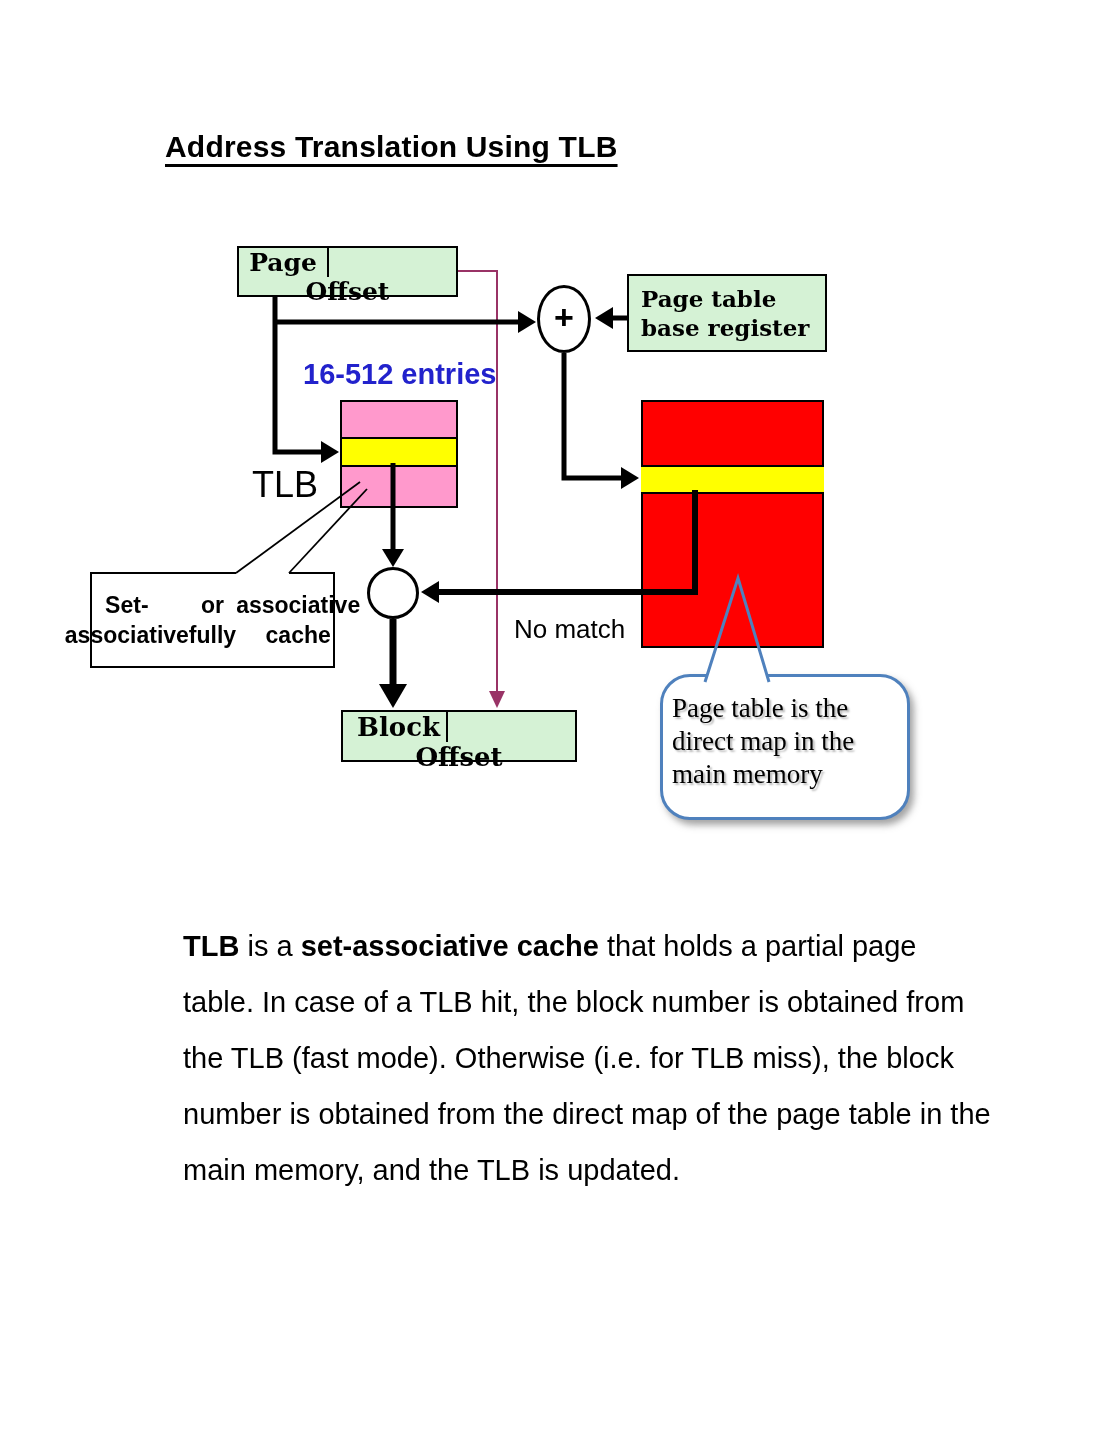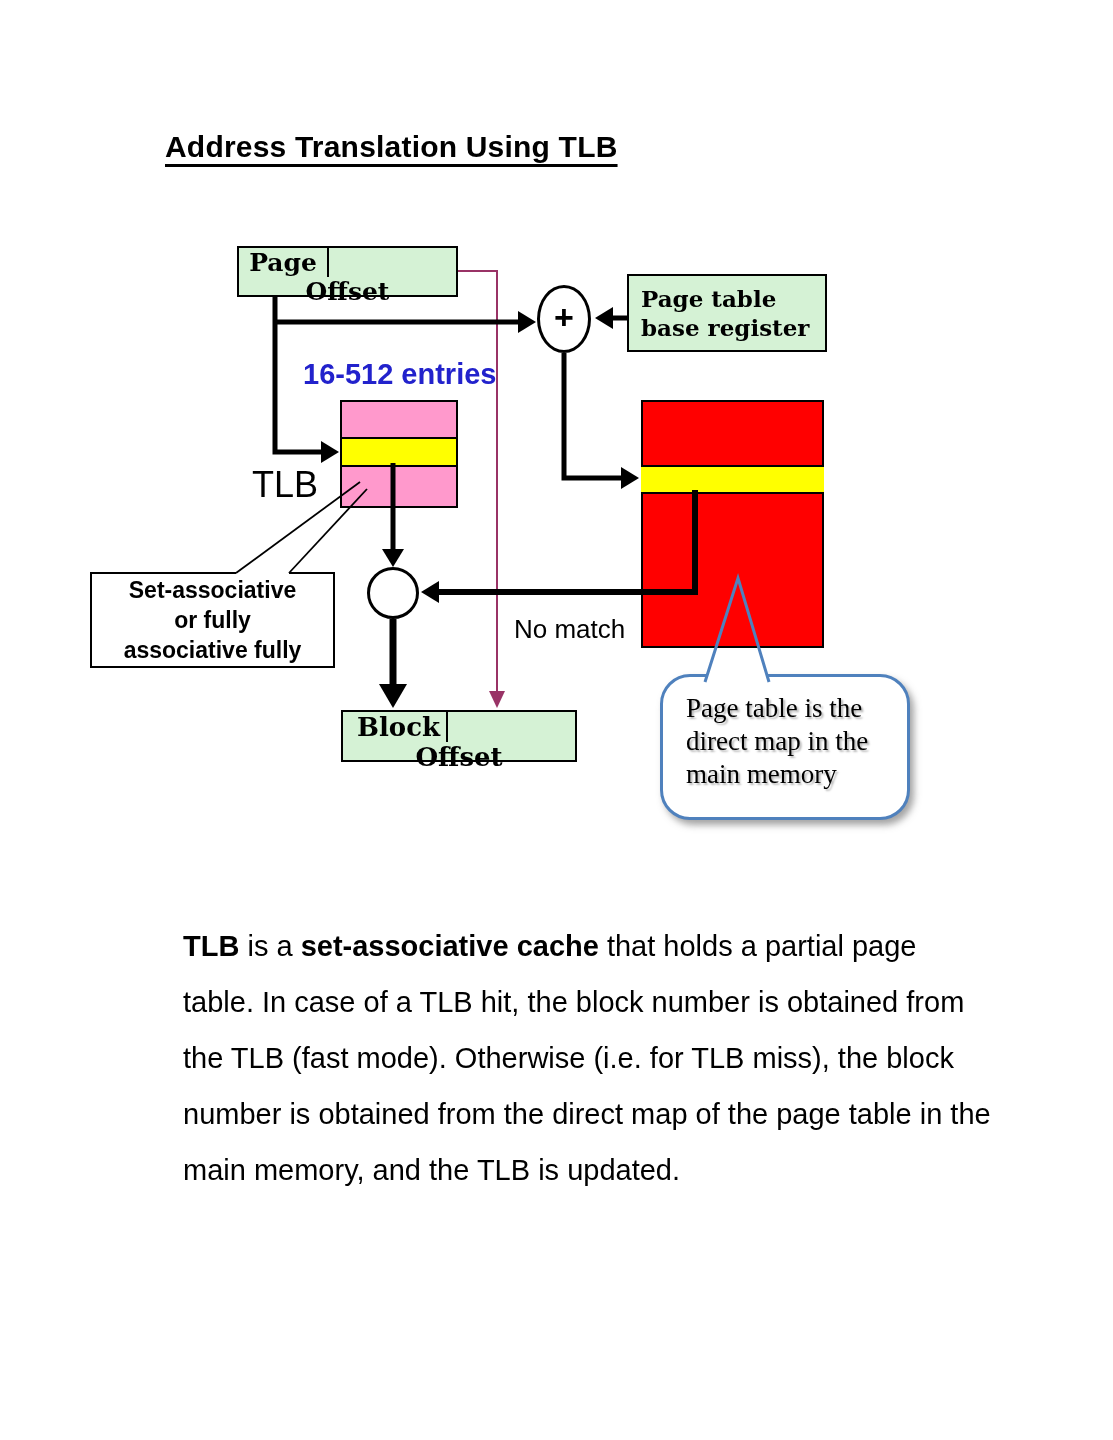--- a/index.html
+++ b/index.html
@@ -94,42 +94,42 @@
   }
   .pt-match-row{
     position:absolute;left:-2px;top:63px;width:183px;height:29px;
     background:var(--highlight_yellow,#ffff00);
     border-top:2px solid #000;border-bottom:2px solid #000;
   }
   
   .cache-box{
     left:90px;top:572px;width:245px;height:96px;
     border:2px solid #000;background:#fff;
-    display:flex;flex-direction:column;align-items:center;justify-content:center;
+    display:flex;flex-direction:row;align-items:center;justify-content:center;
     font-size:23px;font-weight:bold;line-height:30px;color:#000;text-align:center;
   }
   
   .no-match{
     left:514px;top:601px;font-size:26px;color:#000;margin-top:13px;
   }
   
   .mux-circle{
     left:367px;top:567px;width:52px;height:52px;
     border:3.5px solid #000;border-radius:50%;background:#fff;
   }
   
   .memory-callout{
     left:660px;top:674px;width:250px;height:146px;
     background:#fff;
     border:3px solid var(--callout_blue,#4f81bd);
     border-radius:30px;
     box-shadow:4px 5px 7px rgba(90,90,90,0.55);
     font-family:"Liberation Serif",serif;
     font-size:27px;line-height:33px;color:#000;
-    padding:15px 18px 0 23px;
+    padding:15px 18px 0 9px;
     text-shadow:2px 2px 2px rgba(0,0,0,0.28);
   }
   
   .body-text{
     left:183px;top:918px;width:812px;
     font-size:29px;line-height:56px;color:#000;
   }
   .body-text b{font-weight:bold;}
   
   .overlay{
@@ -166,21 +166,21 @@
       <span>Page table base register</span>
     </div>
 
     <div class="abs page-table-box">
       <div class="pt-match-row"></div>
     </div>
 
     <div class="abs cache-box">
       <span>Set-associative</span>
       <span>or fully</span>
-      <span>associative fully</span>
+      <span>associative cache</span>
     </div>
 
     <div class="abs no-match">No match</div>
 
     <div class="abs mux-circle"></div>
 
     <div class="abs field-box pa-box">
       <div class="field-cell pa-block">Block</div>
       <div class="field-cell pa-offset">Offset</div>
     </div>

